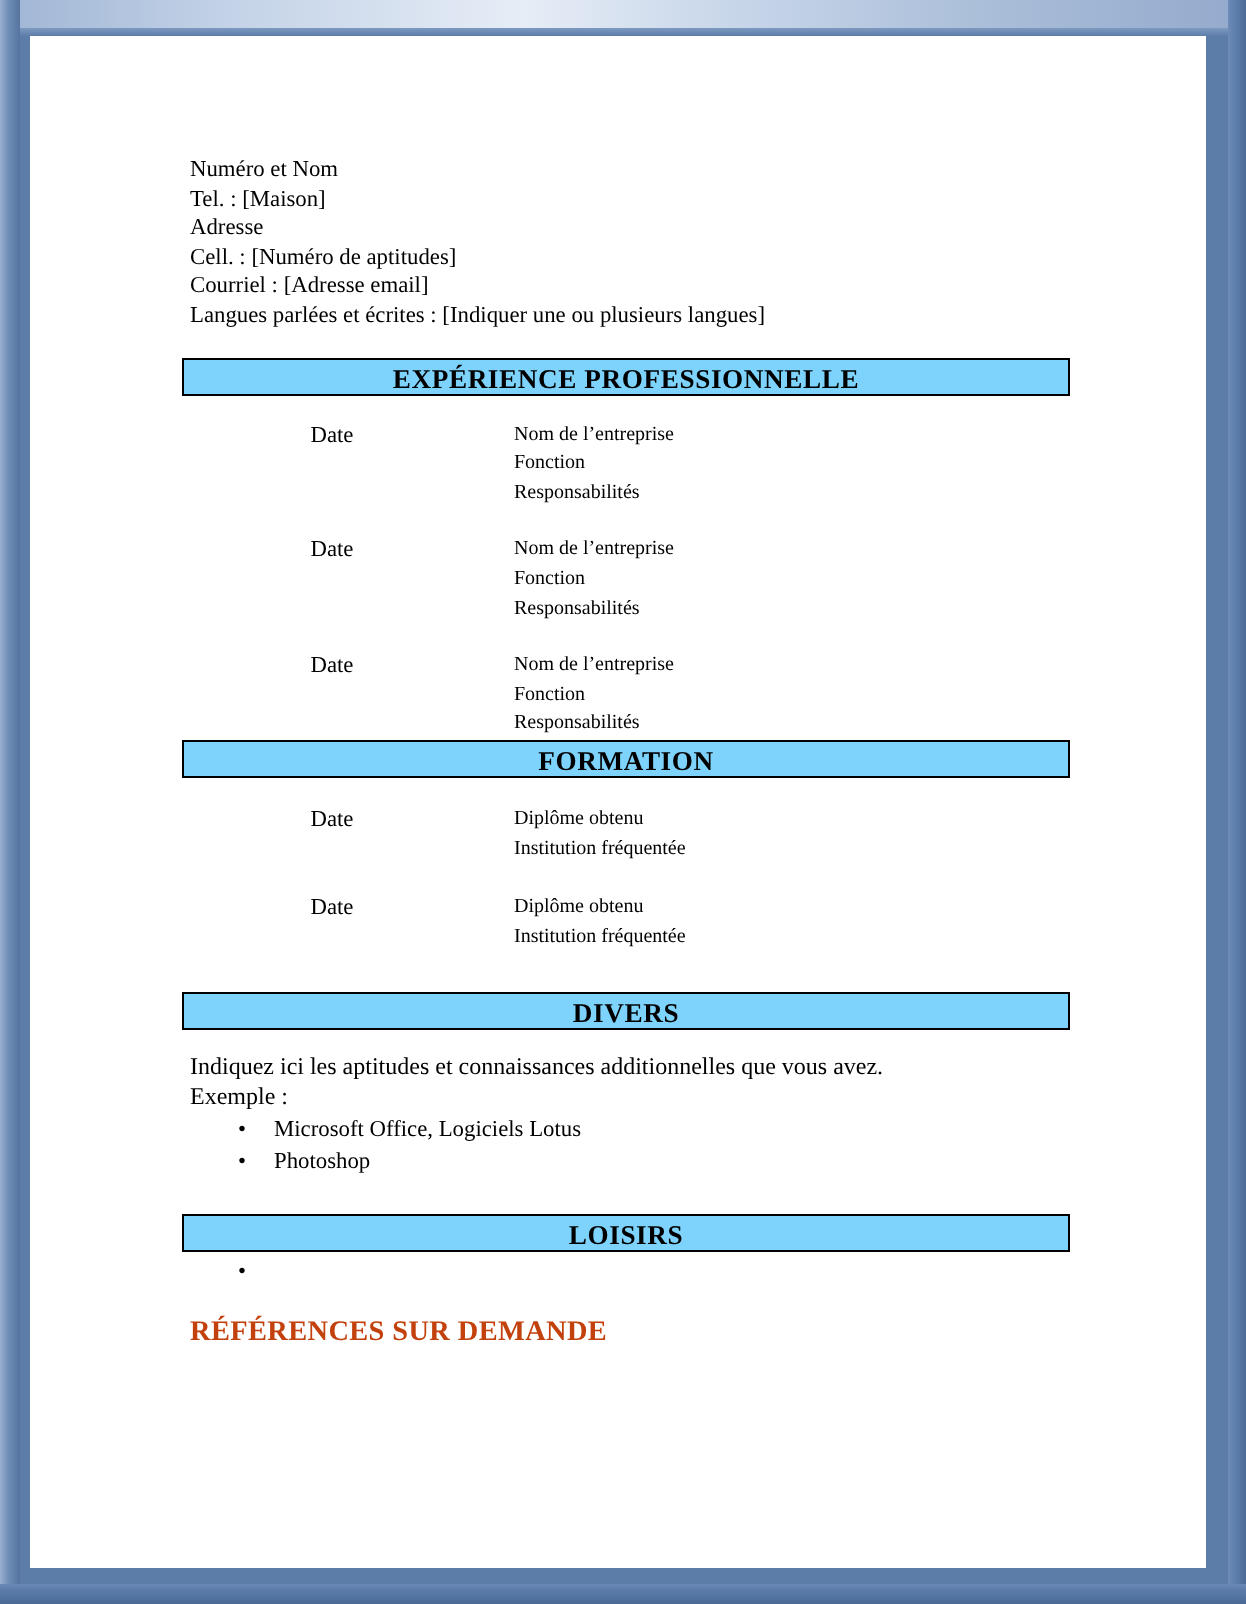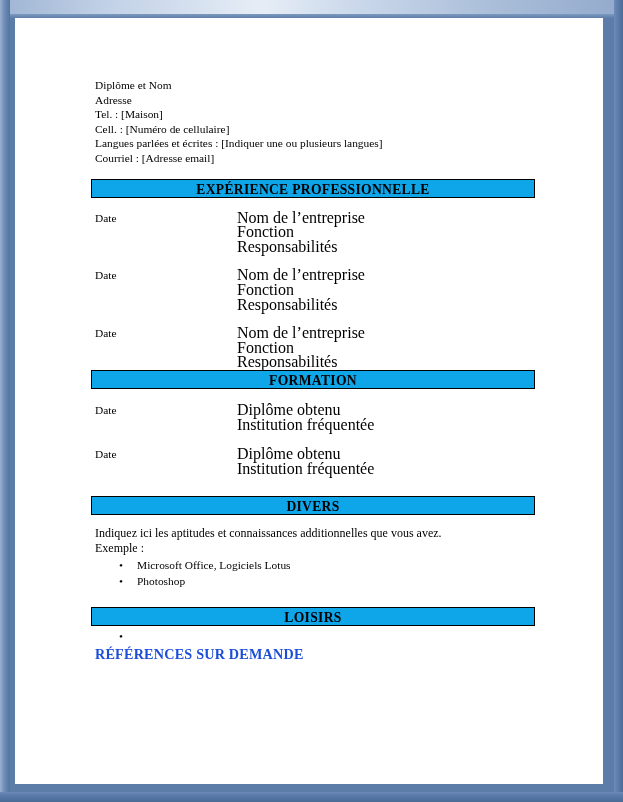--- a/index.html
+++ b/index.html
@@ -83,47 +83,49 @@
   .section-box {
     border: 1.2px solid #000000;
     height: 19px;
     line-height: 19px;
     text-align: center;
     font-weight: bold;
     font-size: 13.6px;
     letter-spacing: 0.3px;
     color: #000000;
     box-sizing: border-box;
-    background: #0ea5e9;
+    background: #7dd3fc;
   }
   #section-experience { margin-top: 13px; }
   #section-formation  { }
   #section-divers     { margin-top: 20px; }
   #section-loisirs    { margin-top: 18px; }
 
   
   .entry-list { margin-top: 13px; }
   .entry {
     display: flex;
     margin-bottom: 14px;
     padding-left: 4px;
   }
   .entry:last-child { margin-bottom: 0; }
   .entry-date {
     width: 142px;
     flex: 0 0 142px;
     font-size: 11.4px;
     line-height: 14.6px;
     color: #000000;
+    text-align: center;
   }
   .entry-details {
     flex: 1;
-    font-size: 16px;
+    font-size: 10px;
     line-height: 14.6px;
     color: #000000;
+    margin-left: 20px;
   }
   .entry-detail-line { white-space: nowrap; }
 
   #formation-entries { margin-top: 14px; }
   #formation-entries .entry { margin-bottom: 15px; }
 
   
   #divers-content { margin-top: 11px; padding-left: 4px; }
   .para-line {
     font-size: 12px;
@@ -149,48 +151,48 @@
     left: 24px;
     top: 0;
     font-size: 11.4px;
     line-height: 15.6px;
   }
 
   #loisirs-list { margin-top: 3px; padding-left: 4px; }
 
   
   #references-line {
-    margin-top: 20px;
+    margin-top: 32px;
     padding-left: 4px;
     font-size: 14.2px;
     font-weight: bold;
     letter-spacing: 0.2px;
-    color: #1d4ed8;
+    color: #c2410c;
   }
 </style>
 </head>
 <body>
 
 <div id="window-frame">
   <div id="frame-top-sheen"></div>
   <div id="frame-left-edge"></div>
   <div id="frame-right-edge"></div>
   <div id="frame-bottom-edge"></div>
 </div>
 
 <div id="page">
   <div class="doc-body">
 
     <div id="contact-block">
-      <div class="contact-line">Diplôme et Nom</div>
+      <div class="contact-line">Numéro et Nom</div>
+      <div class="contact-line">Tel. : [Maison]</div>
       <div class="contact-line">Adresse</div>
-      <div class="contact-line">Tel. : [Maison]</div>
-      <div class="contact-line">Cell. : [Numéro de cellulaire]</div>
+      <div class="contact-line">Cell. : [Numéro de aptitudes]</div>
+      <div class="contact-line">Courriel : [Adresse email]</div>
       <div class="contact-line">Langues parlées et écrites : [Indiquer une ou plusieurs langues]</div>
-      <div class="contact-line">Courriel : [Adresse email]</div>
     </div>
 
     <div class="section-box" id="section-experience">EXPÉRIENCE PROFESSIONNELLE</div>
 
     <div class="entry-list" id="experience-entries">
       <div class="entry">
         <div class="entry-date">Date</div>
         <div class="entry-details">
           <div class="entry-detail-line">Nom de l’entreprise</div>
           <div class="entry-detail-line">Fonction</div>

